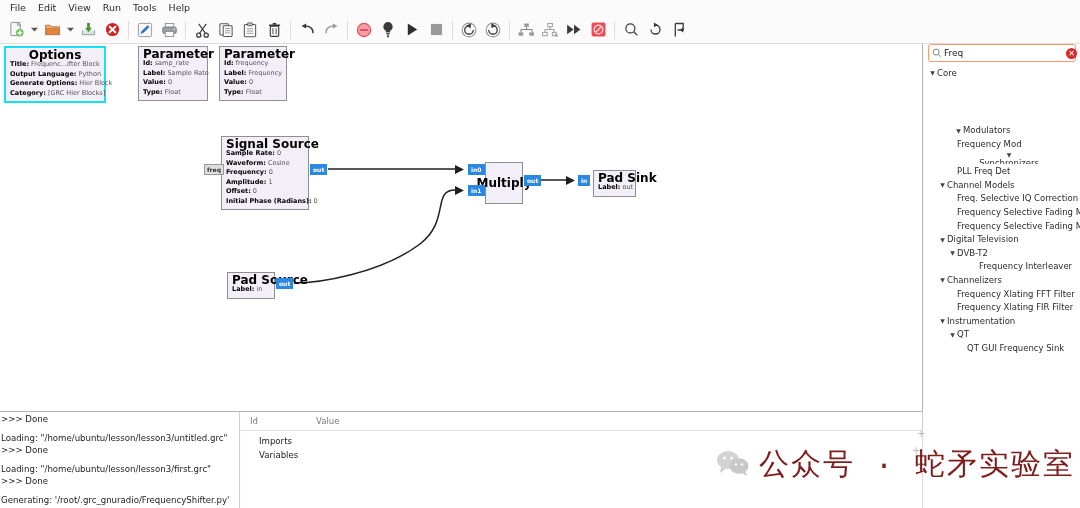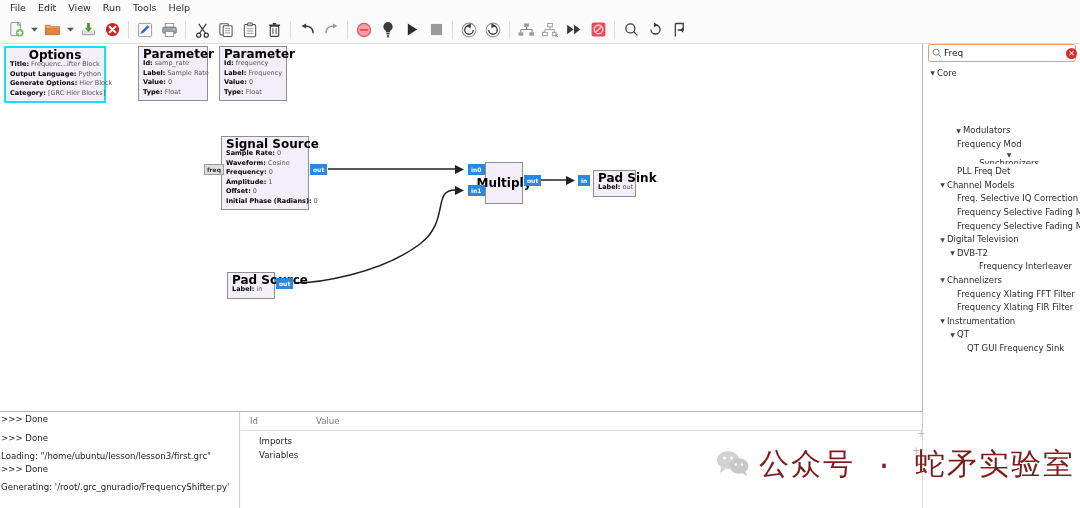--- a/index.html
+++ b/index.html
@@ -646,20 +646,21 @@
         <div class="tnode" style="padding-left: 34px;">
           <span class="tw"></span>
           <span class="tlabel">QT GUI Frequency Sink</span>
         </div>
       </div>
   </div>
 
   <div id="console">
       <div class="cline">&gt;&gt;&gt; Done</div>
       <div class="cblank"></div>
+      <div class="cline">Loading: "/home/ubuntu/lesson/lesson3/untitled.grc"</div>
       <div class="cline">&gt;&gt;&gt; Done</div>
       <div class="cblank"></div>
       <div class="cline">Loading: "/home/ubuntu/lesson/lesson3/first.grc"</div>
       <div class="cline">&gt;&gt;&gt; Done</div>
       <div class="cblank"></div>
       <div class="cline">Generating: '/root/.grc_gnuradio/FrequencyShifter.py'</div>
     </div>
 
   <div id="varpanel">
     <div id="varhdr">

